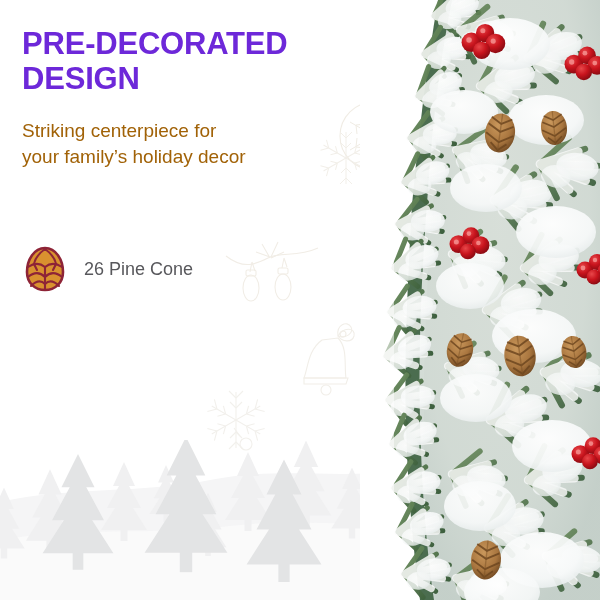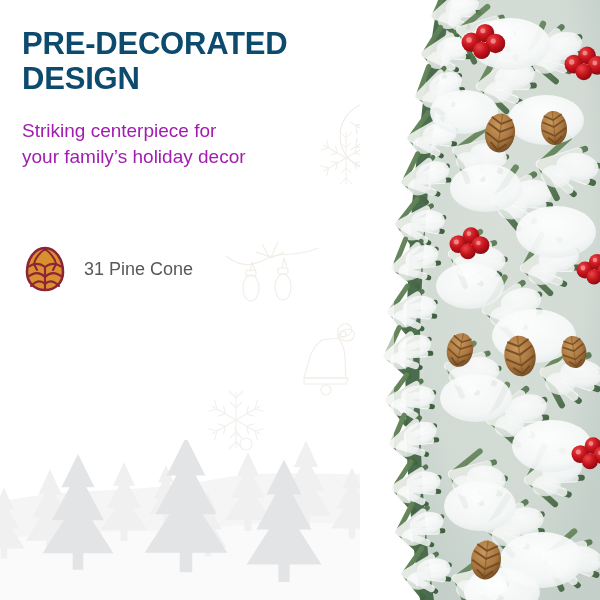--- a/index.html
+++ b/index.html
@@ -21,30 +21,30 @@
     position:absolute;left:0;top:0;width:400px;height:600px;
     background:#ffffff;
     z-index:5;
   }
 
   .headline{
     position:absolute;left:22px;top:26px;width:330px;
     font-size:31px;line-height:1.14;
     font-weight:bold;
     letter-spacing:-0.2px;
-    color:#0c4a6e;
+    color:#6d28d9;
     text-transform:uppercase;
     white-space:pre-line;
     z-index:9;
   }
 
   .subhead{
     position:absolute;left:22px;top:118px;width:300px;
     font-size:19px;line-height:1.38;
-    color:#a21caf;
+    color:#a16207;
     white-space:pre-line;
     z-index:9;
   }
 
   
   .features{
     position:absolute;left:22px;top:243px;width:330px;
     z-index:9;
   }
   .feature-row{
@@ -463,19 +463,19 @@
             <g stroke="#8e2437" stroke-width="2.1" fill="none" stroke-linecap="round">
               <path d="M21 3 C14 8 11 13 10 18 M21 3 C28 8 31 13 32 18"></path>
               <path d="M4 21 C10 17 16 17 21 21 C26 17 32 17 38 21"></path>
               <path d="M4 31 C10 26 16 26 21 31 C26 26 32 26 38 31"></path>
               <path d="M7 40 C12 35 17 34 21 38 C25 34 30 35 35 40"></path>
               <path d="M21 21 L21 44"></path>
               <path d="M10 18 L13 24 M32 18 L29 24"></path>
             </g>
           </svg>
         </span>
-        <span class="feature-label">31 Pine Cone</span>
+        <span class="feature-label">26 Pine Cone</span>
       </div>
 
 
     </div>
   </div>
 </div>
 
 </body></html>

